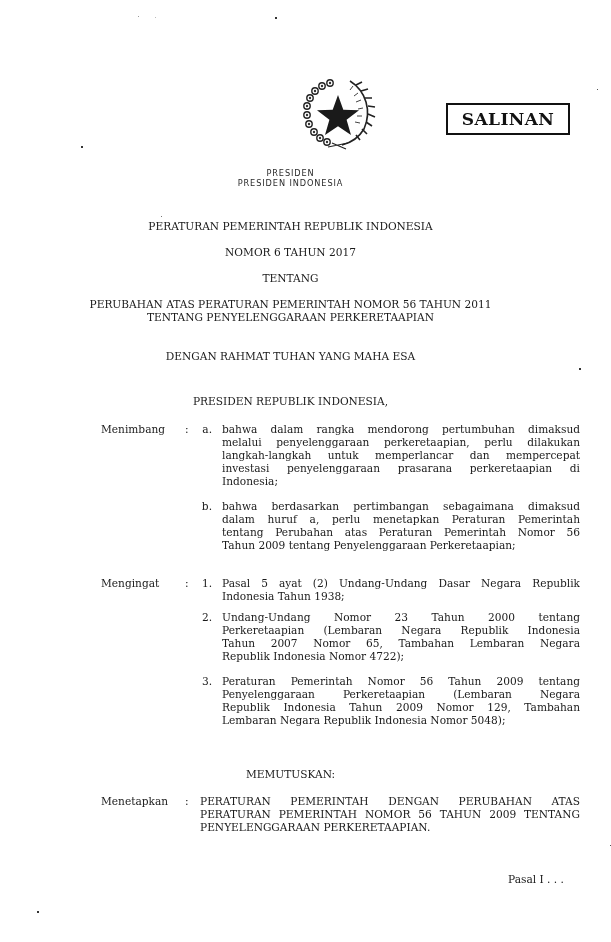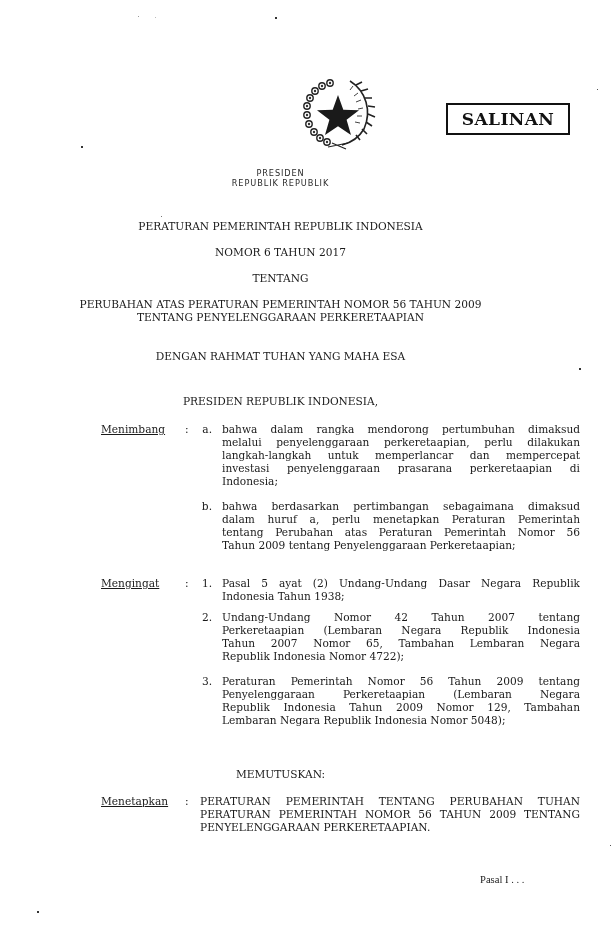--- a/index.html
+++ b/index.html
@@ -3,35 +3,35 @@
 <meta charset="utf-8">
 <style>
   html, body { margin: 0; padding: 0; background: #ffffff; }
   body {
     width: 611px; height: 942px; position: relative; overflow: hidden;
     font-family: "DejaVu Serif", "Liberation Serif", serif;
     color: #1a1a1a;
   }
   .page { position: absolute; left: 0; top: 0; width: 611px; height: 942px; margin-left: 32px; }
   .abs { position: absolute; }
-  .center { position: absolute; left: 4px; width: 489px; text-align: center; }
+  .center { position: absolute; left: 14px; width: 489px; text-align: center; }
   .txt { font-size: 10.6px; line-height: 13px; letter-spacing: 0; }
   .sans-small {
     font-family: "DejaVu Sans", "Liberation Sans", sans-serif;
     font-size: 8.2px; line-height: 10px; letter-spacing: 0.9px; color: #2a2a2a;
   }
   .salinan {
     position: absolute; left: 414px; top: 103px; width: 124px; height: 32px;
     border: 2px solid #111; box-sizing: border-box;
     font-family: "DejaVu Serif", "Liberation Serif", serif;
     font-weight: bold; font-size: 17px; line-height: 28px;
     text-align: center; letter-spacing: 0.4px; color: #111;
   }
   .row { position: absolute; left: 69px; width: 480px; }
-  .label { position: absolute; left: 0; top: 0; text-decoration: underline; }
+  .label { position: absolute; left: 0; top: 0; }
   .colon { position: absolute; left: 84px; top: 0; }
   .marker { position: absolute; top: 0; width: 20px; text-align: right; }
   .body-block {
     position: absolute; left: 121px; width: 358px;
     text-align: justify; text-align-last: left;
   }
   .dot { position: absolute; background: #333; }
 </style>
 </head>
 <body>
@@ -83,26 +83,26 @@
 
       <path d="M30 70 L50 66 M34 66 L48 72" stroke="#222" stroke-width="1.2" fill="none"></path>
 
       <polygon points="40,18 45.3,32.7 61,33.2 48.6,42.8 53,58 40,49.2 27,58 31.4,42.8 19,33.2 34.7,32.7" fill="#1a1a1a"></polygon>
     </svg>
   </div>
 
   <div class="salinan">SALINAN</div>
 
   <div class="center sans-small" style="top:168px;">PRESIDEN</div>
-  <div class="center sans-small" style="top:178px;">REPUBLIK REPUBLIK</div>
+  <div class="center sans-small" style="top:178px;">PRESIDEN INDONESIA</div>
 
   <div class="center txt" style="top:220px;">PERATURAN PEMERINTAH REPUBLIK INDONESIA</div>
   <div class="center txt" style="top:246px;">NOMOR 6 TAHUN 2017</div>
   <div class="center txt" style="top:272px;">TENTANG</div>
-  <div class="center txt" style="top:298px;">PERUBAHAN ATAS PERATURAN PEMERINTAH NOMOR 56 TAHUN 2009</div>
+  <div class="center txt" style="top:298px;">PERUBAHAN ATAS PERATURAN PEMERINTAH NOMOR 56 TAHUN 2011</div>
   <div class="center txt" style="top:311px;">TENTANG PENYELENGGARAAN PERKERETAAPIAN</div>
   <div class="center txt" style="top:395px;">PRESIDEN REPUBLIK INDONESIA,</div>
   <div class="center txt" style="top:350px;">DENGAN RAHMAT TUHAN YANG MAHA ESA</div>
 
   <div class="row txt" style="top:423px;height:130px;">
     <span class="label">Menimbang</span>
     <span class="colon">:</span>
 
     <span class="marker" style="left:91px;">a.</span>
     <div class="body-block" style="top:0;">
@@ -127,42 +127,42 @@
     <span class="colon">:</span>
 
     <span class="marker" style="left:91px;">1.</span>
     <div class="body-block" style="top:0;">
       <div style="text-align-last:justify">Pasal 5 ayat (2) Undang-Undang Dasar Negara Republik</div>
       <div>Indonesia Tahun 1938;</div>
     </div>
 
     <span class="marker" style="left:91px;top:34px;">2.</span>
     <div class="body-block" style="top:34px;">
-      <div style="text-align-last:justify;word-spacing:0">Undang-Undang Nomor 42 Tahun 2007 tentang</div>
+      <div style="text-align-last:justify;word-spacing:0">Undang-Undang Nomor 23 Tahun 2000 tentang</div>
       <div style="text-align-last:justify">Perkeretaapian (Lembaran Negara Republik Indonesia</div>
       <div style="text-align-last:justify">Tahun 2007 Nomor 65, Tambahan Lembaran Negara</div>
       <div>Republik Indonesia Nomor 4722);</div>
     </div>
 
     <span class="marker" style="left:91px;top:98px;">3.</span>
     <div class="body-block" style="top:98px;">
       <div style="text-align-last:justify">Peraturan Pemerintah Nomor 56 Tahun 2009 tentang</div>
       <div style="text-align-last:justify">Penyelenggaraan Perkeretaapian (Lembaran Negara</div>
       <div style="text-align-last:justify">Republik Indonesia Tahun 2009 Nomor 129, Tambahan</div>
       <div>Lembaran Negara Republik Indonesia Nomor 5048);</div>
     </div>
   </div>
 
   <div class="center txt" style="top:768px;text-align:center;">MEMUTUSKAN:</div>
 
   <div class="row txt" style="top:795px;height:45px;">
     <span class="label">Menetapkan</span>
     <span class="colon">:</span>
     <div class="body-block" style="left:99px;width:380px;top:0;">
-      <div style="text-align-last:justify">PERATURAN PEMERINTAH TENTANG PERUBAHAN TUHAN</div>
+      <div style="text-align-last:justify">PERATURAN PEMERINTAH DENGAN PERUBAHAN ATAS</div>
       <div style="text-align-last:justify">PERATURAN PEMERINTAH NOMOR 56 TAHUN 2009 TENTANG</div>
       <div>PENYELENGGARAAN PERKERETAAPIAN.</div>
     </div>
   </div>
 
-  <div class="abs txt" style="left:448px;top:873px;font-family:Liberation Serif, serif;">Pasal I . . .</div>
+  <div class="abs txt" style="left:476px;top:873px;">Pasal I . . .</div>
 
 </div>
 
 </body></html>

